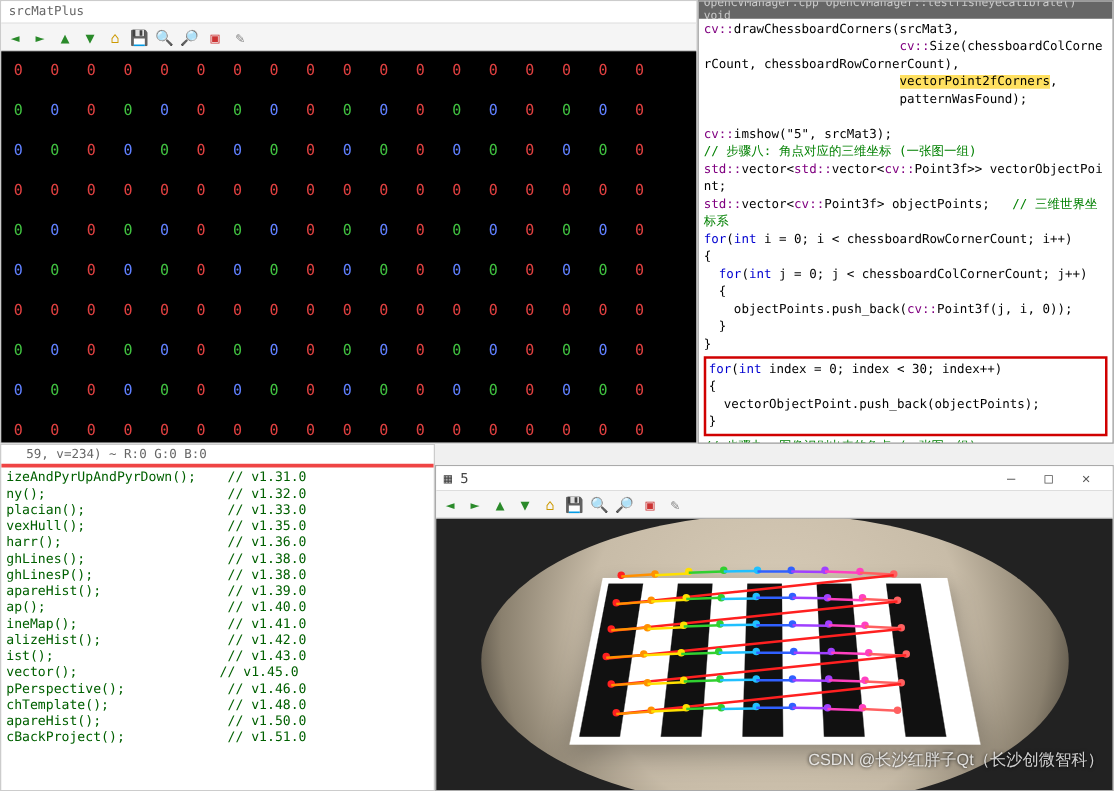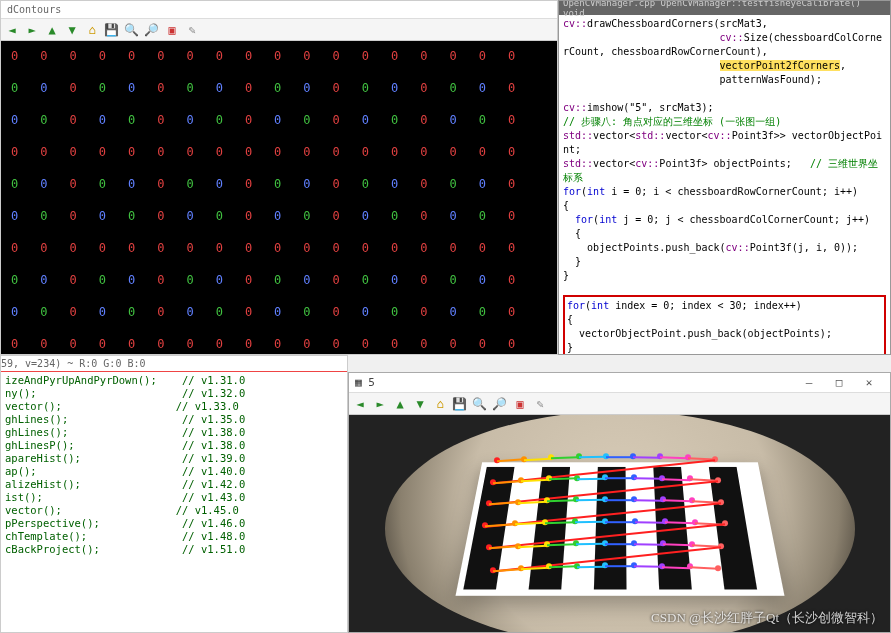--- a/index.html
+++ b/index.html
@@ -12,61 +12,61 @@
 .toolbar .icon { width: 14px; height: 14px; display: inline-flex; align-items: center; justify-content: center; font-size: 12px; }
 .zeros-body { background: #000; height: calc(100% - 40px); padding: 8px 4px; overflow: hidden; }
 .zeros-row { display: flex; gap: 22px; margin-bottom: 18px; padding-left: 6px; }
 .zeros-row span { font-size: 12px; font-family: monospace; }
 .c-r { color: #e04040; }
 .c-g { color: #40c040; }
 .c-b { color: #6080ff; }
 
 
 .win-funcs { position: absolute; left: 0; top: 355px; width: 348px; height: 278px; background: #fff; border: 1px solid #ccc; overflow: hidden; }
-.funcs-header { padding: 2px 0; color: #666; font-size: 10px; border-bottom: 1px solid #ef4444; }
+.funcs-header { padding: 2px 20px; color: #666; font-size: 10px; border-bottom: 3px solid #ef4444; }
 .funcs-body { padding: 2px 4px; }
 .funcs-line { white-space: pre; color: #006000; font-size: 10.5px; line-height: 13px; }
 
 
 .win-code { position: absolute; left: 558px; top: 0; width: 333px; height: 355px; background: #fff; border: 1px solid #999; overflow: hidden; }
 .code-tab { height: 14px; background: #666; color: #ccc; font-size: 9px; padding: 0 4px; display:flex; align-items:center; }
 .code-body { padding: 2px 4px; font-size: 10px; line-height: 14px; }
 .code-body pre { white-space: pre-wrap; word-break: break-all; font-family: Consolas, monospace; }
 .kw { color: #0000d0; }
 .cm { color: #008000; }
 .op { color: #800080; }
 .hl { background: #ffe060; }
-.redbox { border: 2px solid #d00000; margin: 12px 0; padding: 2px; }
+.redbox { border: 2px solid #d00000; margin: 2px 0; padding: 2px; }
 
 
 .win-img { position: absolute; left: 348px; top: 372px; width: 543px; height: 261px; background: #fff; border: 1px solid #aaa; display: flex; flex-direction: column; }
 .win-img .title2 { height: 20px; background: #fff; border-bottom: 1px solid #ddd; display: flex; align-items: center; padding: 0 6px; font-size: 11px; color: #444; }
 .win-img .title2 .spacer{flex:1}
 .win-img .winbtn{width:30px;text-align:center;color:#555}
 .img-body { flex: 1; background: #222; position: relative; overflow: hidden; }
 .fisheye { position: absolute; left: 50%; top: 50%; width: 470px; height: 235px; transform: translate(-50%, -48%); border-radius: 50%; background: radial-gradient(circle at 50% 40%, #d8ccb8 0%, #c8bca8 55%, #8a806e 80%, #2a2620 98%); overflow:hidden}
 .board { position:absolute; left:50%; top:48%; width:300px; height:150px; transform:translate(-50%,-50%) perspective(400px) rotateX(28deg); background:
   repeating-linear-gradient(90deg,#111 0 30px,#fff 30px 60px),
   repeating-linear-gradient(0deg,rgba(0,0,0,0) 0 25px,rgba(255,255,255,0.0) 25px 50px);
   background-blend-mode:difference; border:6px solid #fff; box-shadow:0 8px 20px rgba(0,0,0,.3)}
 .corners{position:absolute;inset:0}
 .dot{position:absolute;width:6px;height:6px;border-radius:50%;transform:translate(-50%,-50%)}
 .ln{position:absolute;height:2px;transform-origin:left center}
 
 
-.watermark { position: absolute; right: 8px; bottom: 6px; color: rgba(255,255,255,.8); font-size: 13px; font-family: Liberation Serif, serif; text-shadow: 0 0 3px #000; }
+.watermark { position: absolute; right: 8px; bottom: 16px; color: rgba(255,255,255,.8); font-size: 13px; font-family: Liberation Sans, sans-serif; text-shadow: 0 0 3px #000; }
 
 .arrow-l{color:#2a8a2a}.arrow-u{color:#2a8a2a}.home{color:#c90}.save{color:#36c}.zp{color:#555}.zm{color:#555}.sq{color:#c33}.wand{color:#888}
 </style>
 </head>
 <body>
 
 <div class="win-zeros">
   <div class="win-titlebar">
-    <span>dContours</span>
+    <span>srcMatPlus</span>
   </div>
   <div class="toolbar">
     <span class="icon arrow-l">◄</span>
     <span class="icon arrow-l">►</span>
     <span class="icon arrow-u">▲</span>
     <span class="icon arrow-u">▼</span>
     <span class="icon home">⌂</span>
     <span class="icon save">💾</span>
     <span class="icon zp">🔍</span>
     <span class="icon zm">🔎</span>
@@ -308,31 +308,34 @@
 vector&lt;vector&lt;Point2f&gt;&gt; vectorImagePoint;</pre>
 
   </div>
 </div>
 
 <div class="win-funcs">
   <div class="funcs-header"><span>59, v=234) ~ R:0 G:0 B:0</span></div>
   <div class="funcs-body" id="funcs-list">
       <div class="funcs-line">izeAndPyrUpAndPyrDown();    // v1.31.0</div>
       <div class="funcs-line">ny();                       // v1.32.0</div>
-      <div class="funcs-line">vector();                  // v1.33.0</div>
-      <div class="funcs-line">ghLines();                  // v1.35.0</div>
+      <div class="funcs-line">placian();                  // v1.33.0</div>
+      <div class="funcs-line">vexHull();                  // v1.35.0</div>
+      <div class="funcs-line">harr();                     // v1.36.0</div>
       <div class="funcs-line">ghLines();                  // v1.38.0</div>
       <div class="funcs-line">ghLinesP();                 // v1.38.0</div>
       <div class="funcs-line">apareHist();                // v1.39.0</div>
       <div class="funcs-line">ap();                       // v1.40.0</div>
+      <div class="funcs-line">ineMap();                   // v1.41.0</div>
       <div class="funcs-line">alizeHist();                // v1.42.0</div>
       <div class="funcs-line">ist();                      // v1.43.0</div>
       <div class="funcs-line">vector();                  // v1.45.0</div>
       <div class="funcs-line">pPerspective();             // v1.46.0</div>
       <div class="funcs-line">chTemplate();               // v1.48.0</div>
+      <div class="funcs-line">apareHist();                // v1.50.0</div>
       <div class="funcs-line">cBackProject();             // v1.51.0</div>
     </div>
 </div>
 
 <div class="win-img">
   <div class="title2">
     <span>▦</span>&nbsp;
     <span>5</span>
     <span class="spacer"></span>
     <span class="winbtn">—</span>

